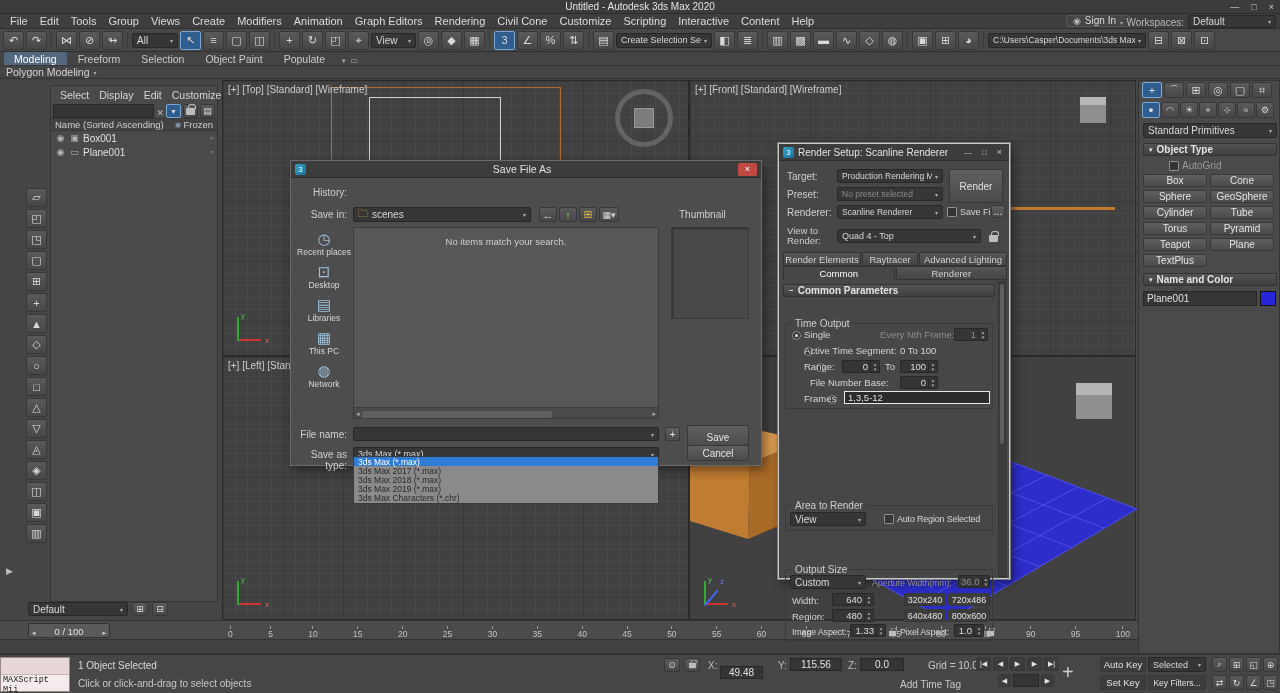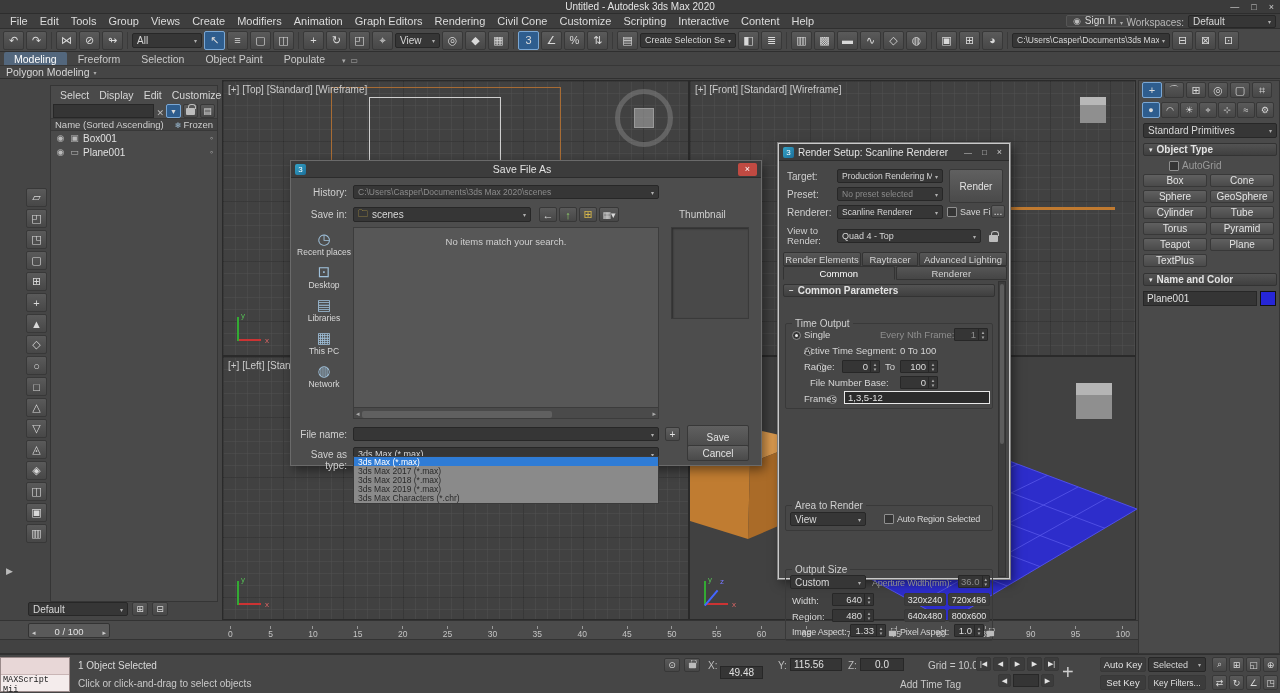--- a/index.html
+++ b/index.html
@@ -127,21 +127,21 @@
       <span class="tbico">↶</span>
       <span class="tbico">↷</span>
     </div>
   <span class="sep"></span>
   <div class="flex" style="gap:2px">
       <span class="tbico">⋈</span>
       <span class="tbico">⊘</span>
       <span class="tbico">↬</span>
     </div>
   <span class="sep"></span>
-  <span class="dd" style="width:70px">
+  <span class="dd" style="width:46px">
       <span class="t">All</span>
       <span class="a">▾</span>
     </span>
   <div class="flex" style="gap:2px">
       <span class="tbico hl">↖</span>
       <span class="tbico">≡</span>
       <span class="tbico">▢</span>
       <span class="tbico">◫</span>
     </div>
   <span class="sep"></span>
@@ -418,24 +418,20 @@
 </div>
 
 <div class="abs" style="left:290px;top:160px;width:472px;height:306px;background:#4d4d4d;border:1px solid #6a6a6a;box-shadow:3px 4px 10px rgba(0,0,0,.45);z-index:40">
   <div class="dlg-title">
     <span class="maxlogo">3</span>
     <span style="flex:1;text-align:center">Save File As</span>
     <span style="width:19px;height:13px;background:#c04a42;border-radius:2px;color:#fff;font-size:9px;display:flex;align-items:center;justify-content:center">×</span>
   </div>
 
   <div class="abs" style="left:8px;top:26px;width:48px;text-align:right;font-size:10px;color:#cfcfcf">History:</div>
-  <div class="abs dd" style="left:62px;top:24px;width:306px;height:14px">
-      <span class="t" style="color:#8b8b8b;font-size:8.5px">C:\Users\Casper\Documents\3ds Max 2020\scenes</span>
-      <span class="a">▾</span>
-    </div>
 
   <div class="abs" style="left:8px;top:48px;width:48px;text-align:right;font-size:10px;color:#cfcfcf">Save in:</div>
   <div class="abs dd" style="left:62px;top:46px;width:178px;height:15px">
     <span style="color:#d8b84a;font-size:10px;margin-right:4px">🗀</span>
     <span class="t">scenes</span>
       <span class="a">▾</span>
   </div>
   <span class="abs tbico" style="left:248px;top:46px;width:18px;height:15px">←</span>
   <span class="abs tbico" style="left:268px;top:46px;width:18px;height:15px;color:#8fd06a">↑</span>
   <span class="abs tbico" style="left:288px;top:46px;width:18px;height:15px;color:#d8b84a">⊞</span>
@@ -775,21 +771,21 @@
   <span class="abs" style="left:78px;top:23px;font-size:10px;color:#c9c9c9">Click or click-and-drag to select objects</span>
   <span class="abs tbico" style="left:664px;top:3px;width:16px;height:14px;font-size:9px">⊙</span>
   <span class="abs tbico" style="left:684px;top:3px;width:16px;height:14px">
       <span class="lock" style="transform:scale(.8)"></span>
     </span>
   <span class="abs" style="left:708px;top:5px;font-size:10px;color:#bdbdbd">X:</span>
   <span class="abs inp" style="left:720px;top:11px;width:43px;height:13px;justify-content:center">
       <span>49.48</span>
     </span>
   <span class="abs" style="left:778px;top:5px;font-size:10px;color:#bdbdbd">Y:</span>
-  <span class="abs inp" style="left:790px;top:3px;width:52px;height:13px;">
+  <span class="abs inp" style="left:790px;top:3px;width:52px;height:13px;justify-content:center">
       <span>115.56</span>
     </span>
   <span class="abs" style="left:848px;top:5px;font-size:10px;color:#bdbdbd">Z:</span>
   <span class="abs inp" style="left:860px;top:3px;width:44px;height:13px;justify-content:center">
       <span>0.0</span>
     </span>
   <span class="abs" style="left:928px;top:5px;font-size:10px;color:#c9c9c9">Grid = 10.0</span>
   <span class="abs" style="left:900px;top:24px;font-size:10px;color:#c9c9c9">Add Time Tag</span>
   <div class="abs flex" style="left:976px;top:2px;gap:2px">
       <span class="btn dark" style="width:15px;height:14px;font-size:7px">|◀</span>

